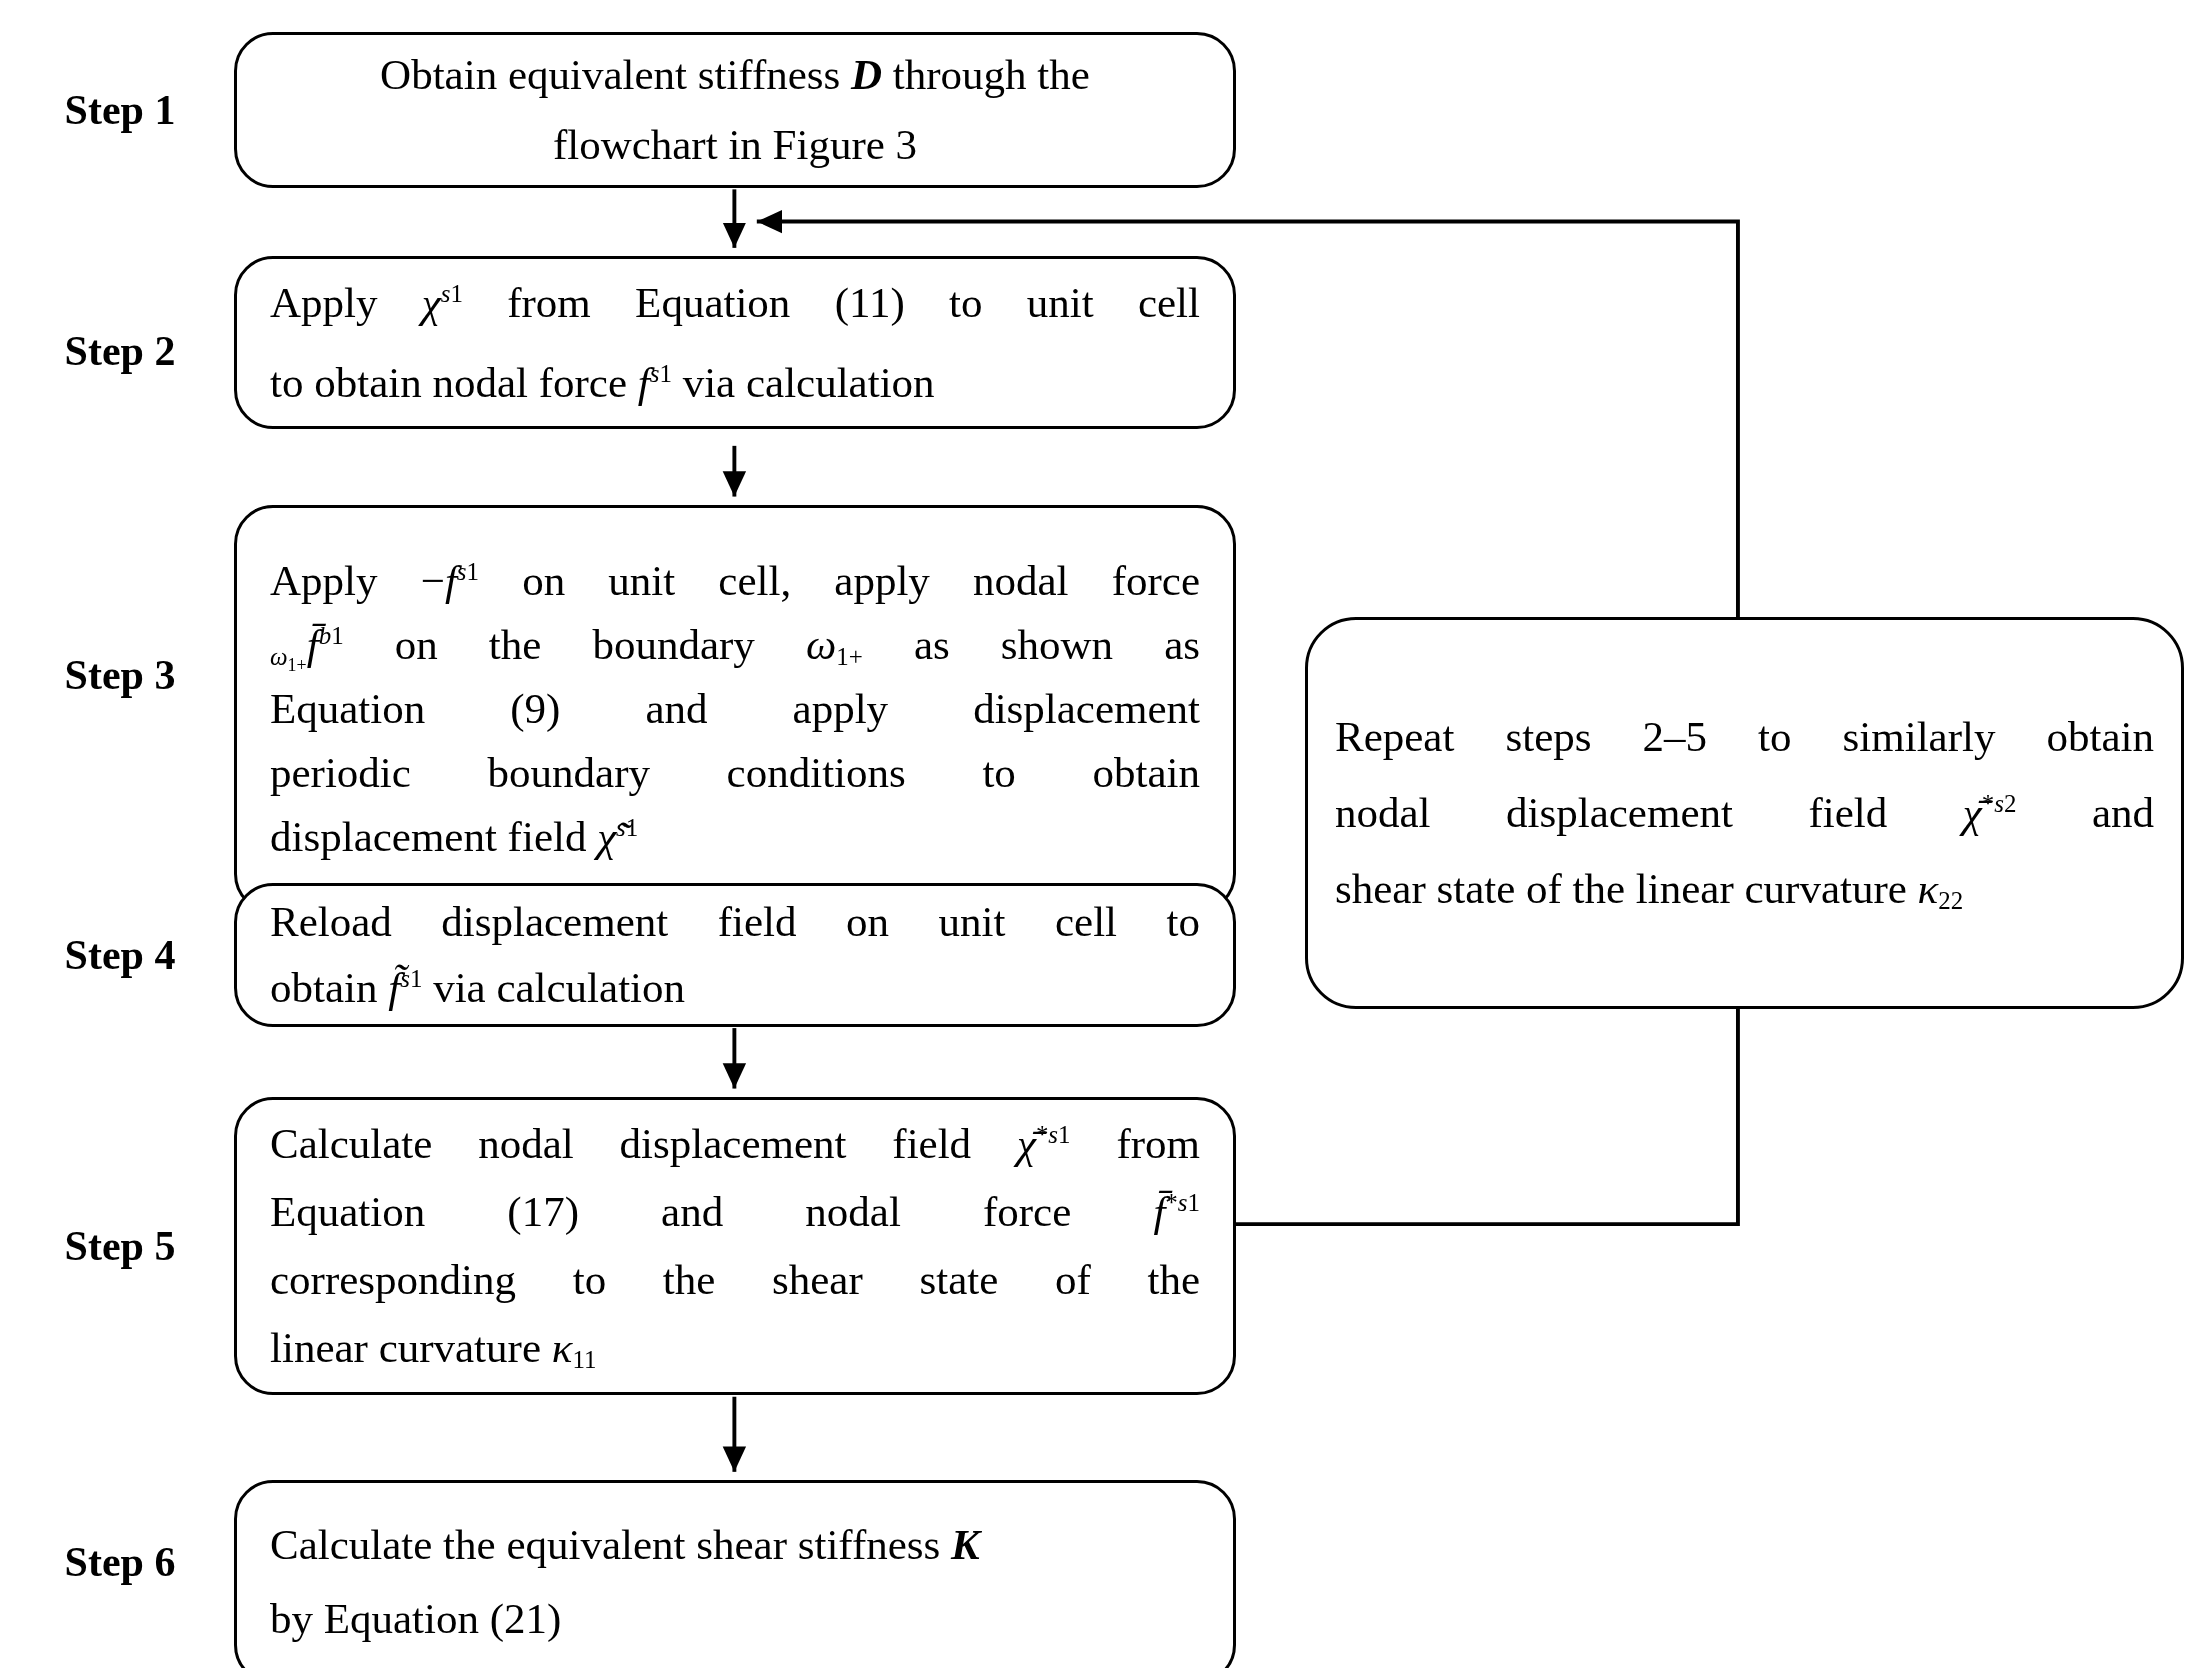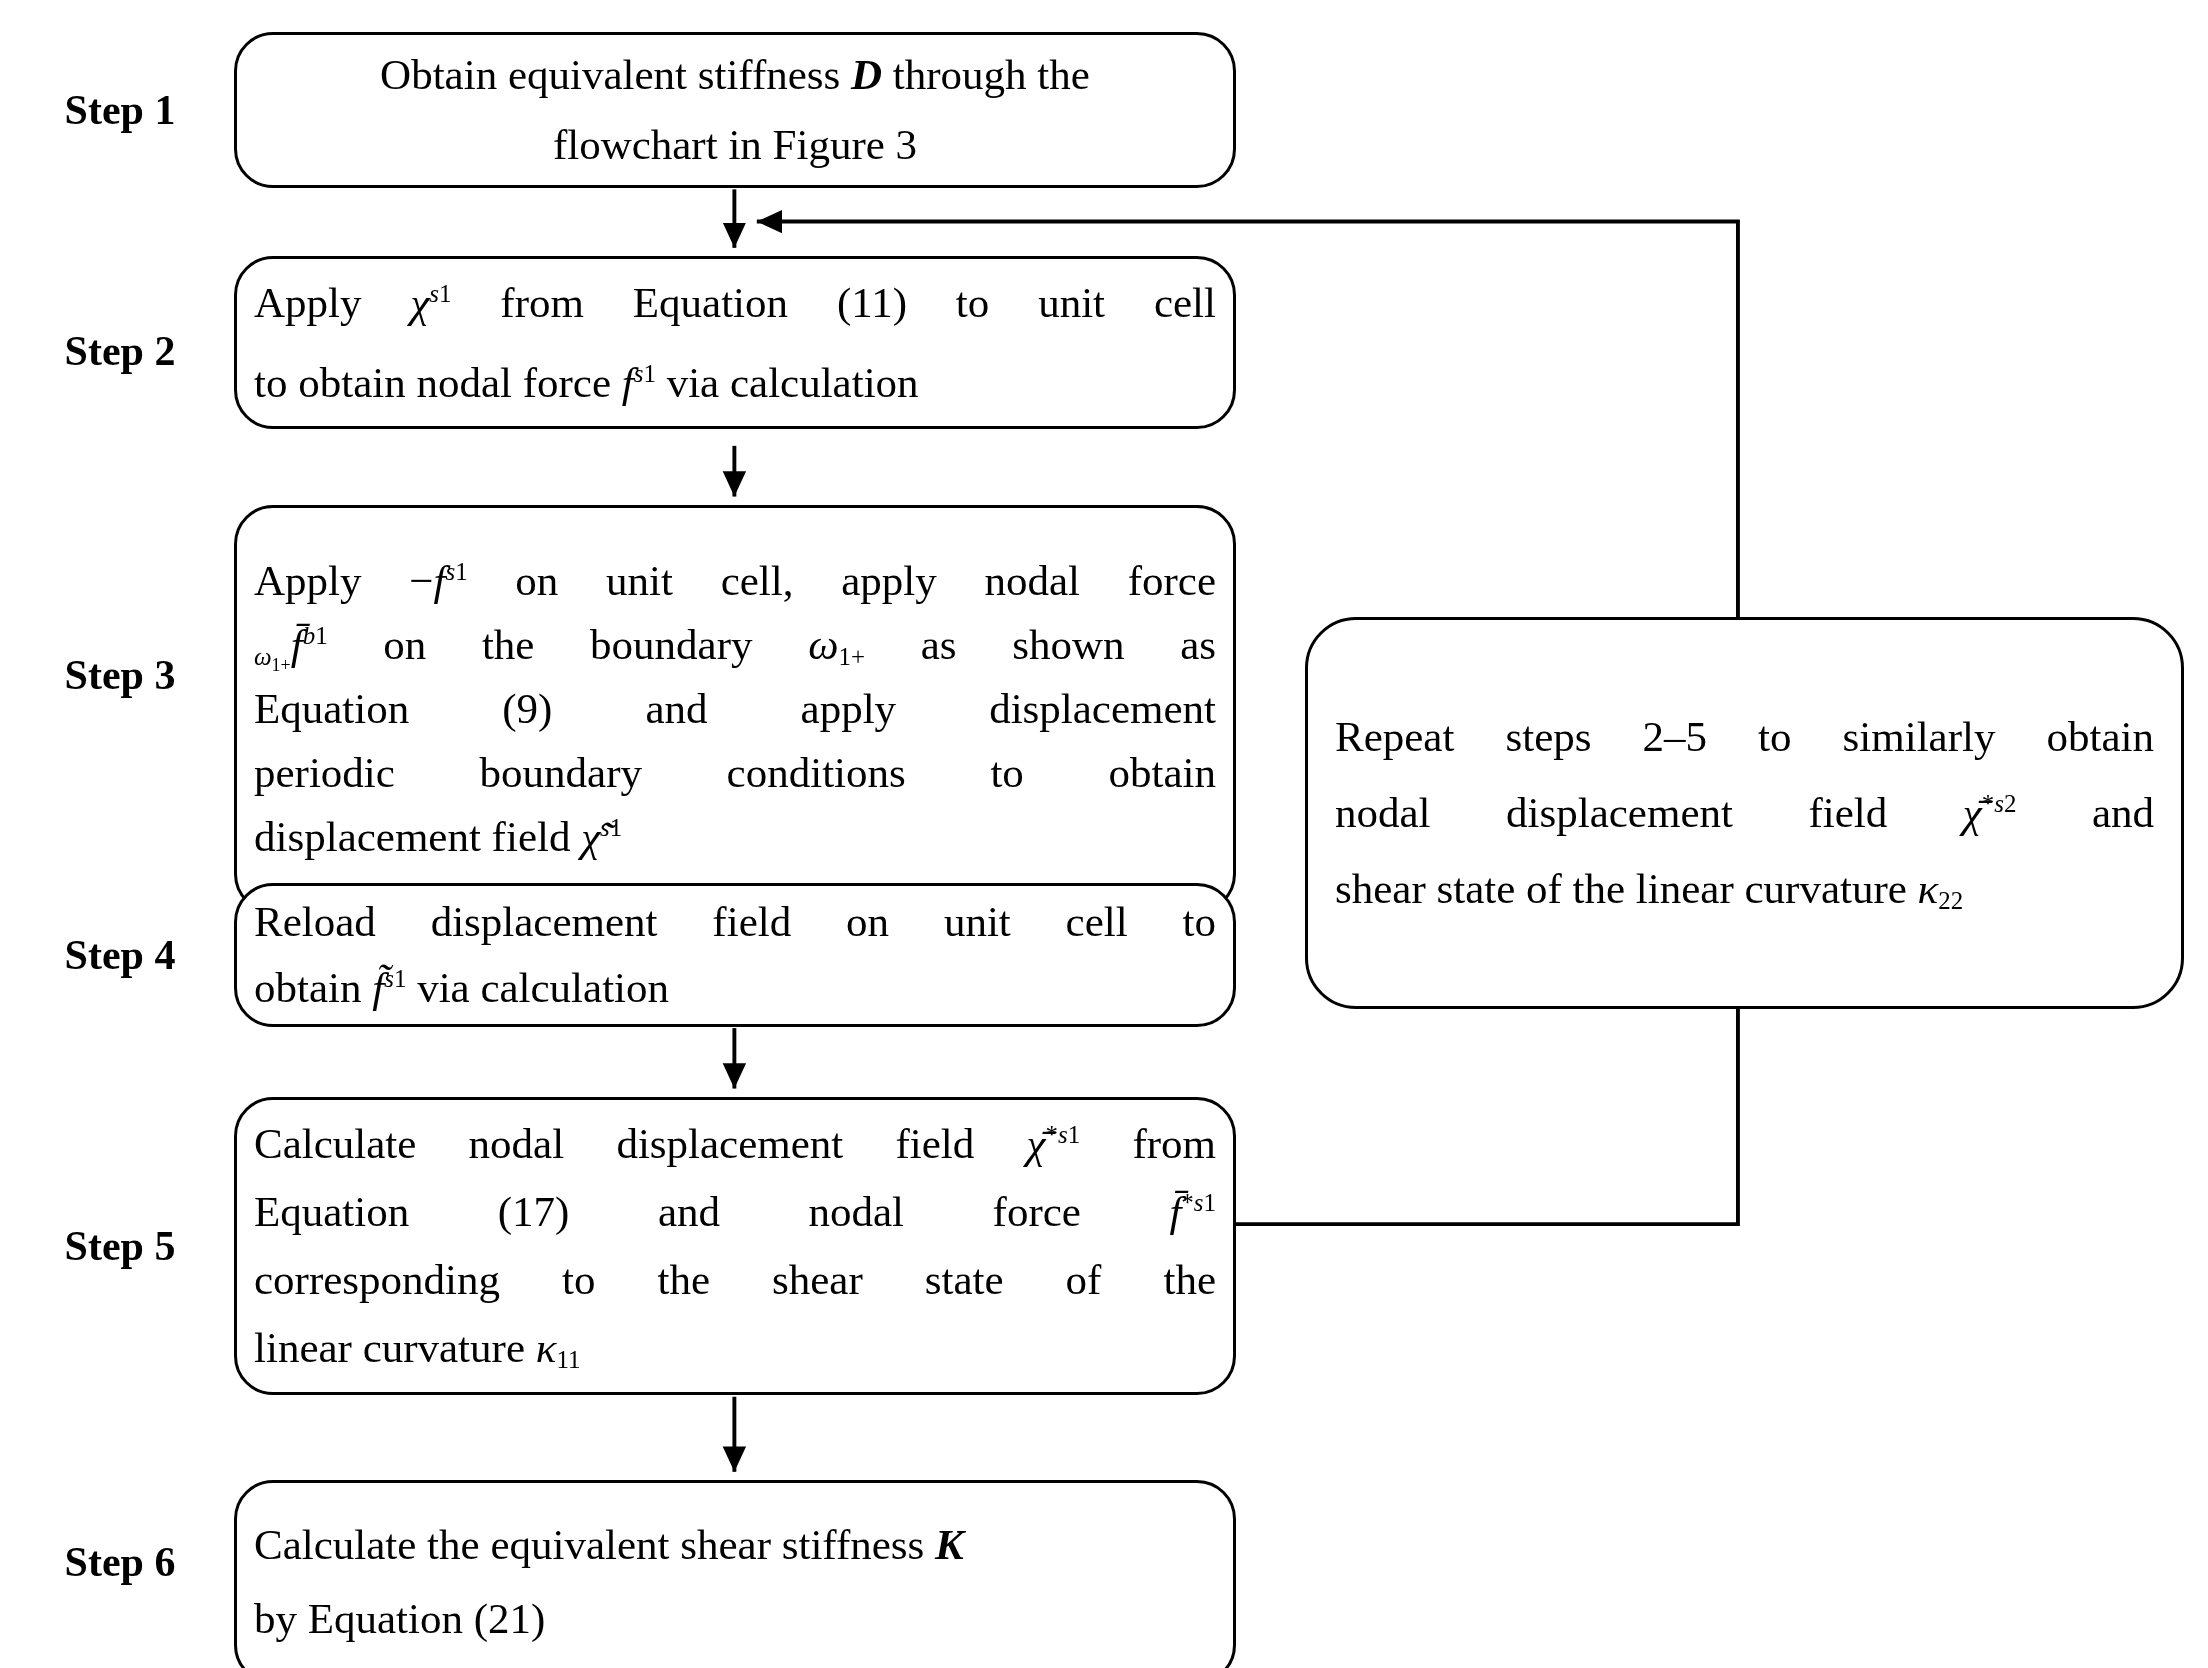--- a/index.html
+++ b/index.html
@@ -9,21 +9,21 @@
   }
   .connectors{position:absolute;left:0;top:0;}
   .step-label{
     position:absolute;left:37px;width:166px;height:53px;line-height:53px;
     font-weight:bold;font-size:42px;text-align:center;white-space:nowrap;
   }
   .box{
     position:absolute;left:234px;width:1002px;box-sizing:border-box;
     border:3.9px solid #000;border-radius:39px;background:#fff;
     display:flex;flex-direction:column;justify-content:center;
-    padding:0 17px;font-size:43px;
+    padding:0 33px;font-size:43px;
   }
   .rbox{
     position:absolute;left:1305px;width:879px;box-sizing:border-box;
     border:3.9px solid #000;border-radius:51px;background:#fff;
     display:flex;flex-direction:column;justify-content:center;
     padding:0 27px;font-size:43px;
   }
   .line{white-space:normal;}
   .jl{text-align:justify;text-align-last:justify;}
   .nl{text-align:left;}

